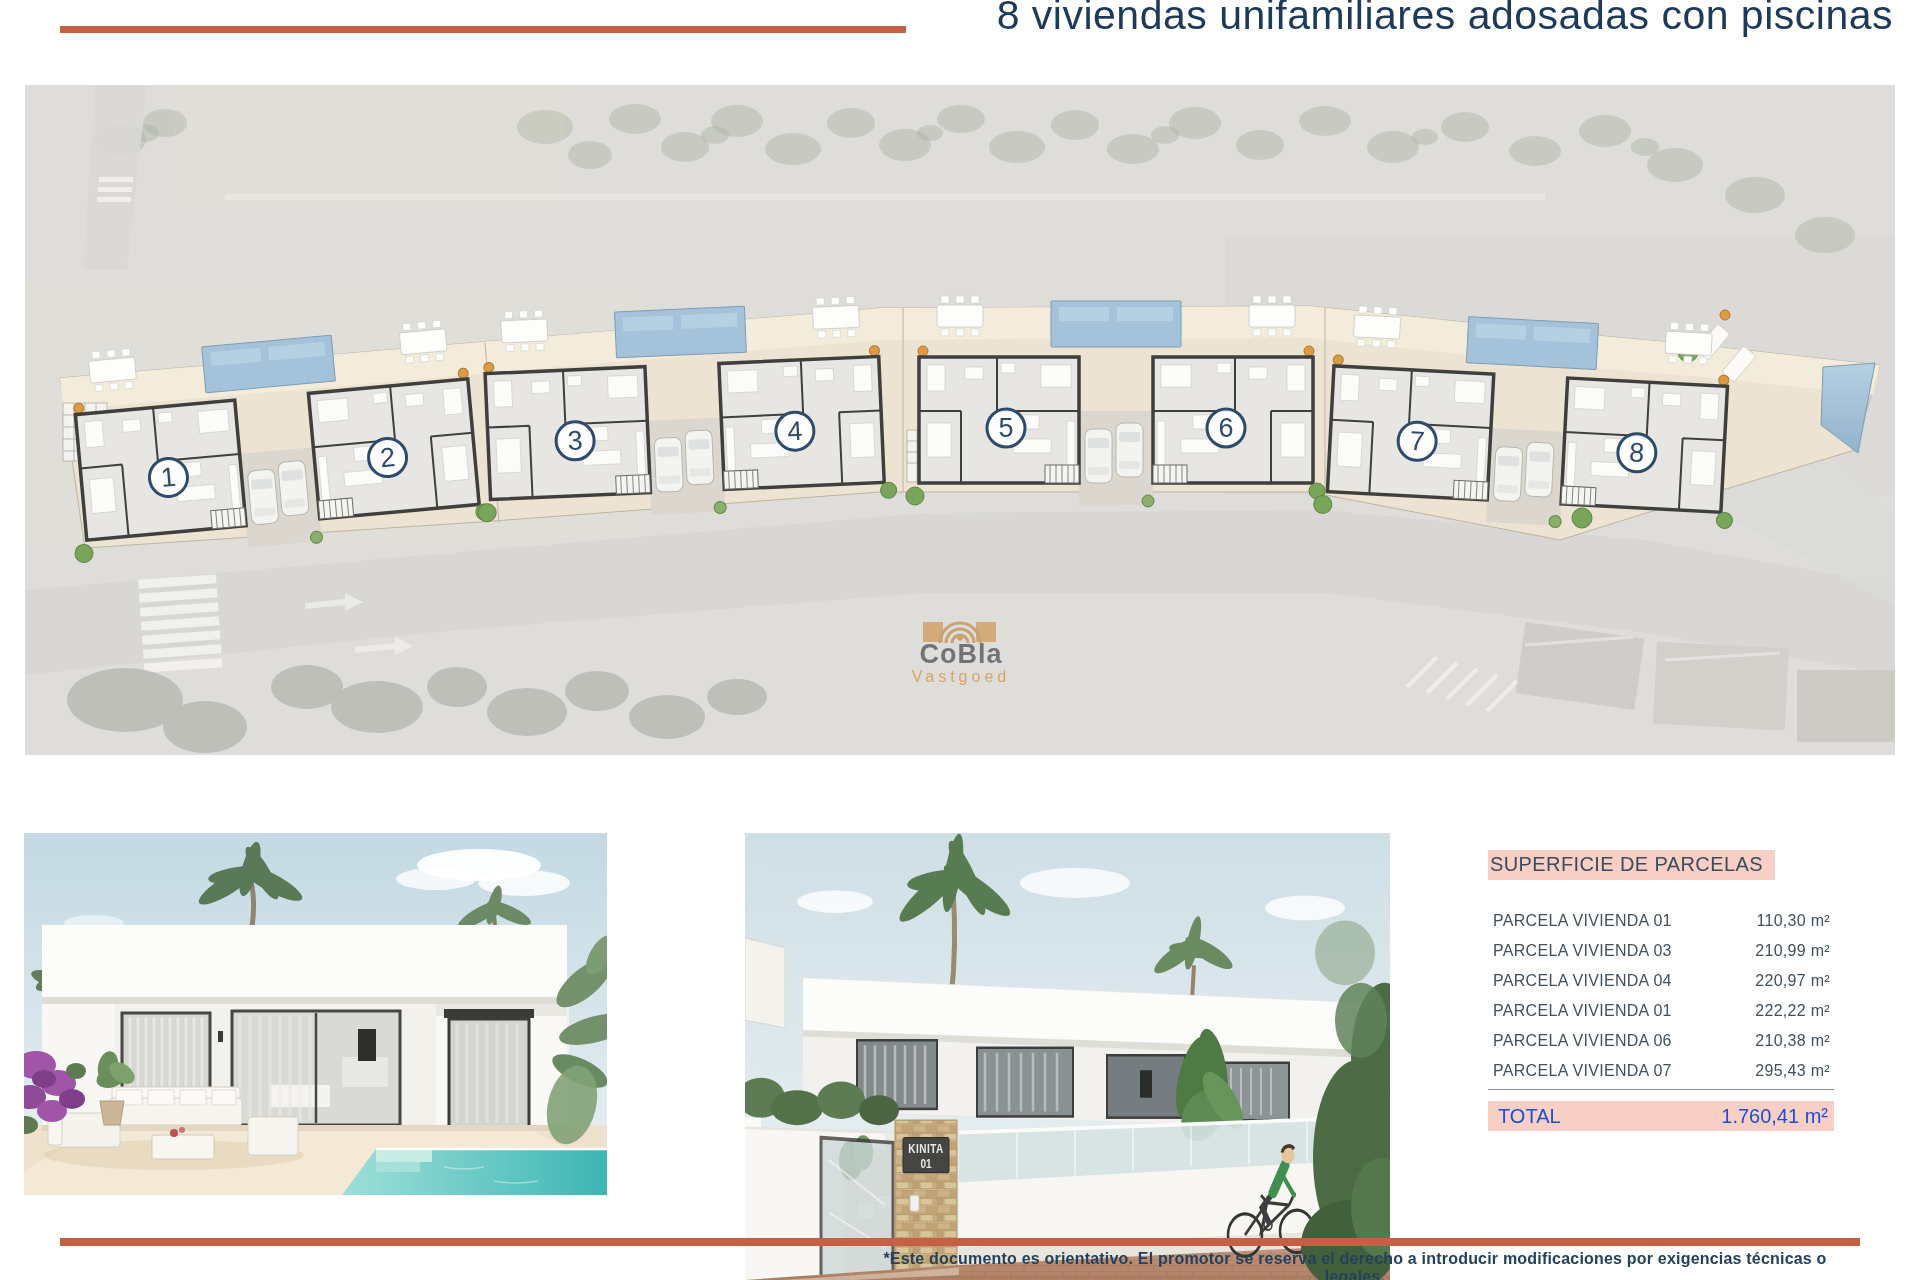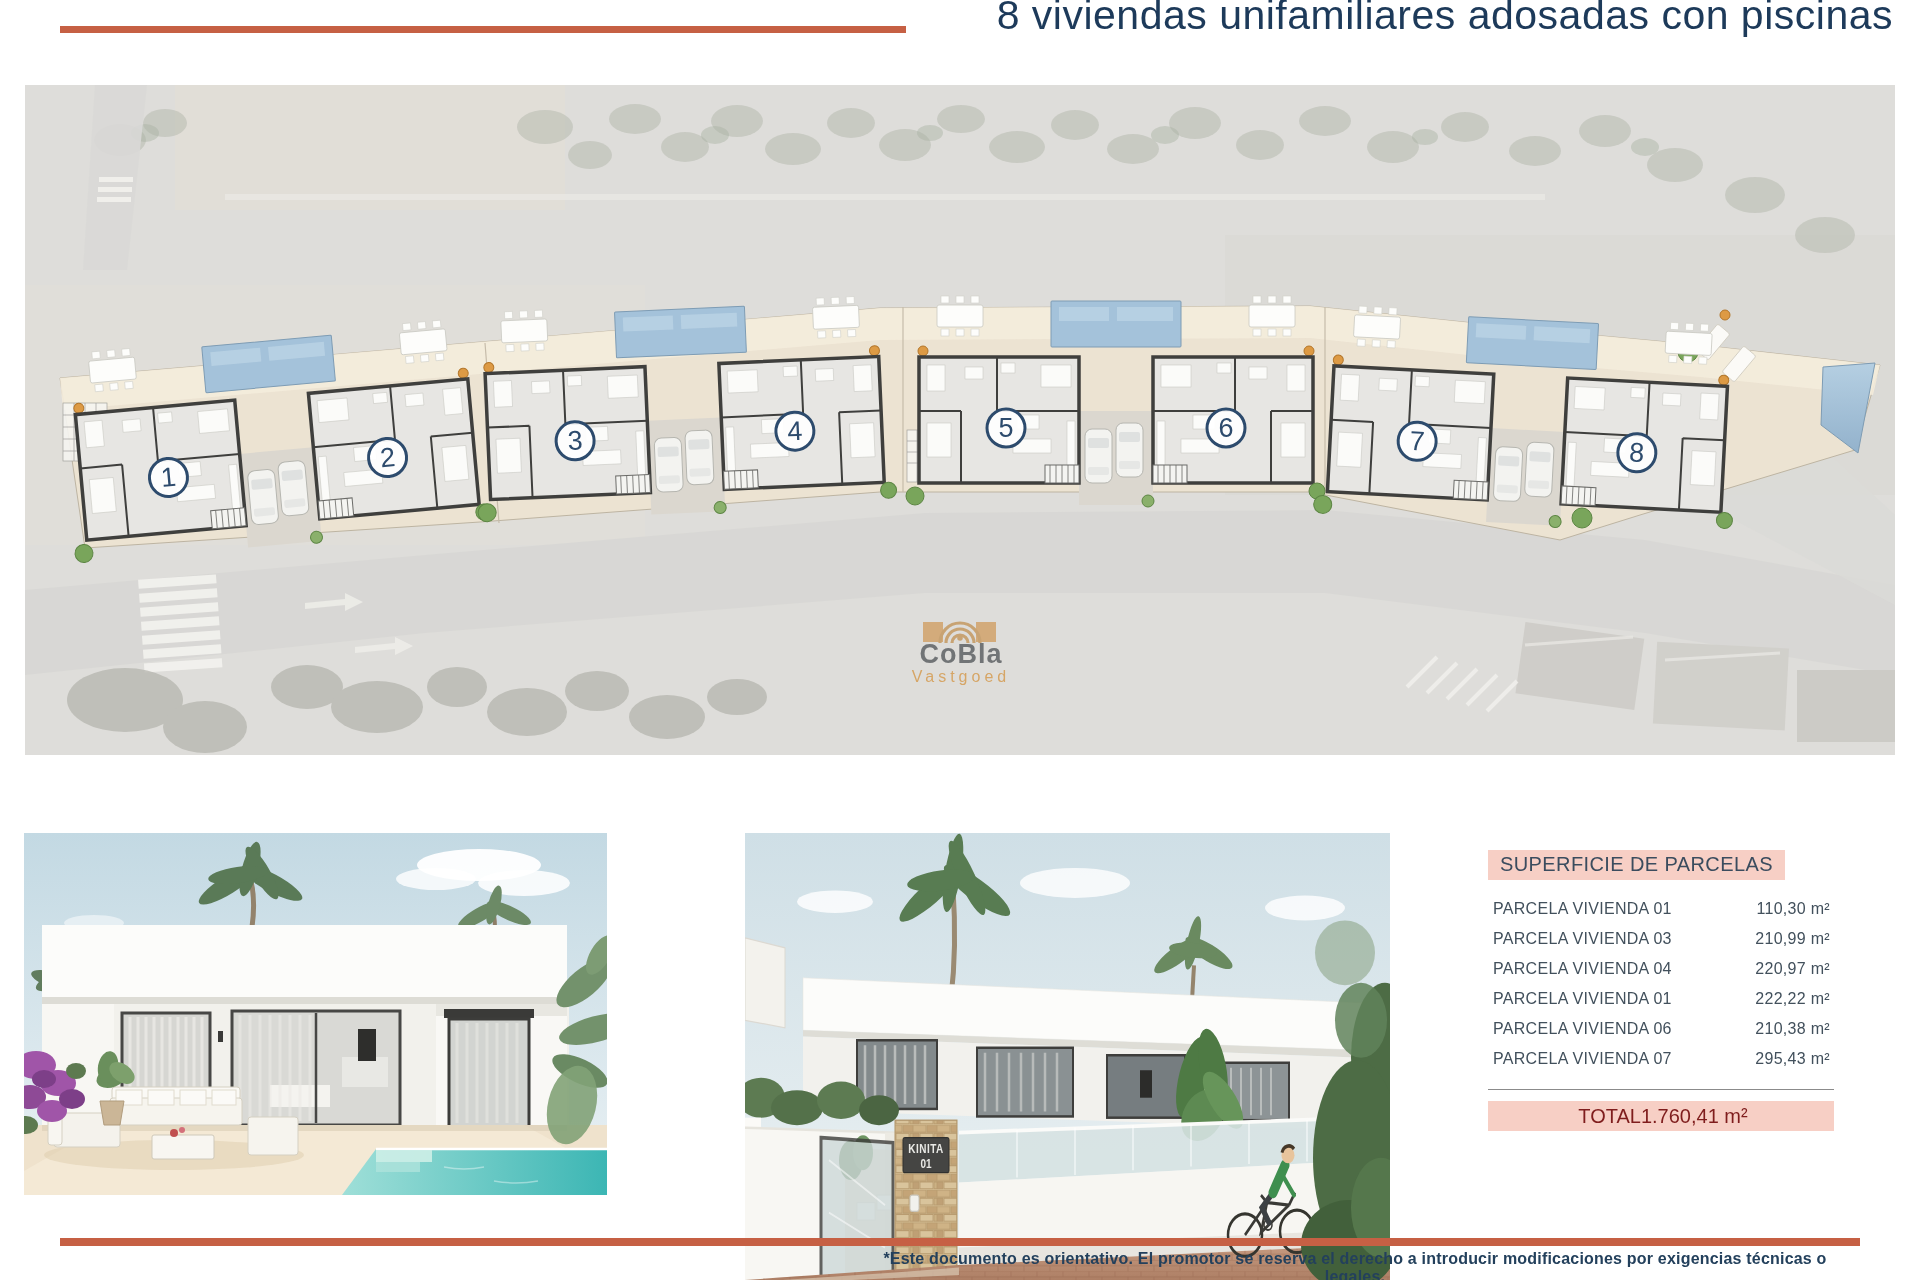--- a/index.html
+++ b/index.html
@@ -10,27 +10,27 @@
   .page-title{position:absolute;right:27px;top:-8px;font-size:41px;color:#1d3a5a;letter-spacing:.5px;white-space:nowrap;}
   
   .siteplan{position:absolute;left:25px;top:85px;width:1870px;height:670px;}
   .siteplan svg{display:block;width:100%;height:100%;}
   
   .render1{position:absolute;left:24px;top:833px;width:583px;height:362px;}
   .render2{position:absolute;left:745px;top:833px;width:645px;height:452px;}
   .render1 svg,.render2 svg{display:block;width:100%;height:100%;}
   
   .surface-table{position:absolute;left:1488px;top:850px;width:346px;}
-  .st-header{display:inline-block;background:#f7cfc5;color:#3b4c5e;font-size:20px;padding:3px 12px 4px 12px;letter-spacing:.4px;}
+  .st-header{display:inline-block;background:#f7cfc5;color:#3b4c5e;font-size:20px;padding:3px 12px 4px 2px;letter-spacing:.4px;}
   .st-rows{margin-top:20px;}
-  .t-row{display:flex;justify-content:space-between;align-items:flex-start;height:30px;
+  .t-row{display:flex;justify-content:space-between;align-items:flex-end;height:30px;
          font-size:16px;color:#42505c;padding:0 4px 0 5px;letter-spacing:.3px;}
   .st-divider{border-top:1px solid #8b8b8b;margin-top:9px;}
-  .st-total{display:flex;justify-content:center;align-items:center;background:#f7cfc5;
-            height:30px;margin-top:11px;font-size:20px;color:#7f1d1d;padding:0 6px 0 10px;}
+  .st-total{display:flex;justify-content:space-between;align-items:center;background:#f7cfc5;
+            height:30px;margin-top:11px;font-size:20px;color:#1d4ed8;padding:0 6px 0 10px;}
   
   .footer-bar{position:absolute;left:60px;top:1238px;width:1800px;height:8px;background:#c66044;}
   .footer-text{position:absolute;left:880px;top:1250px;width:950px;text-align:center;}
   .footer-line1{font-size:16px;font-weight:bold;color:#23405c;letter-spacing:.2px;}
 </style>
 </head>
 <body>
 
 <div class="page">
 

